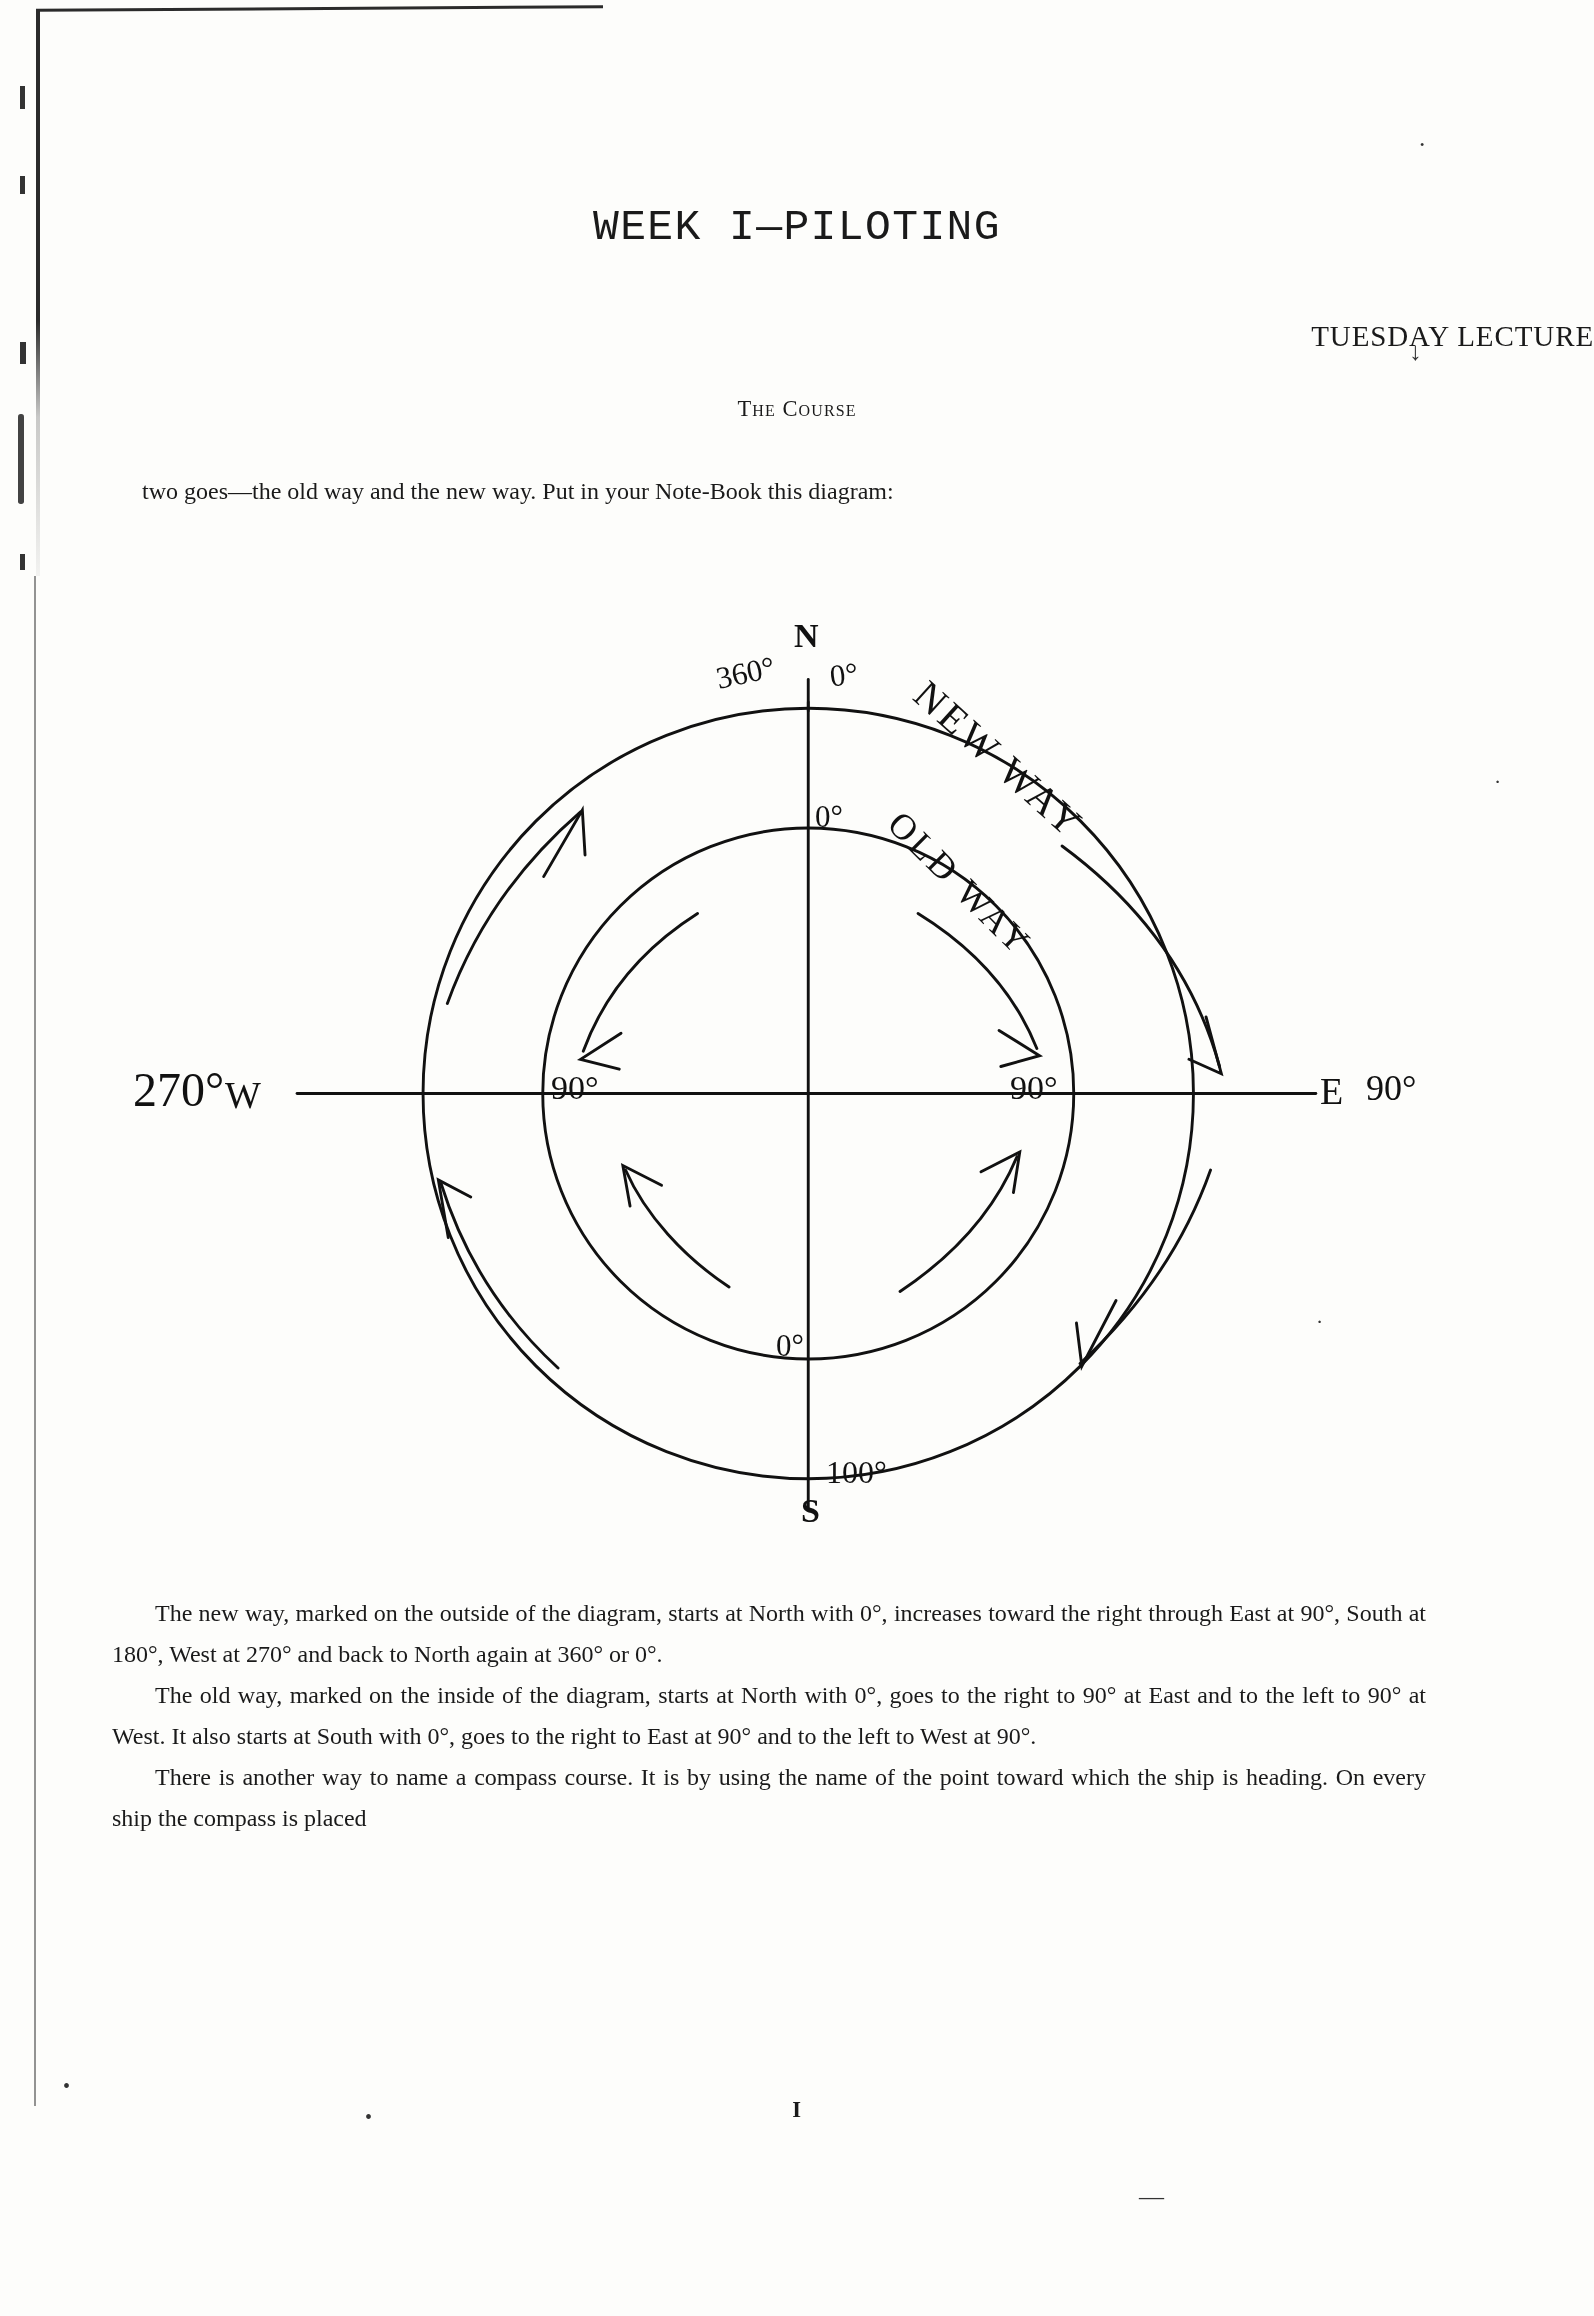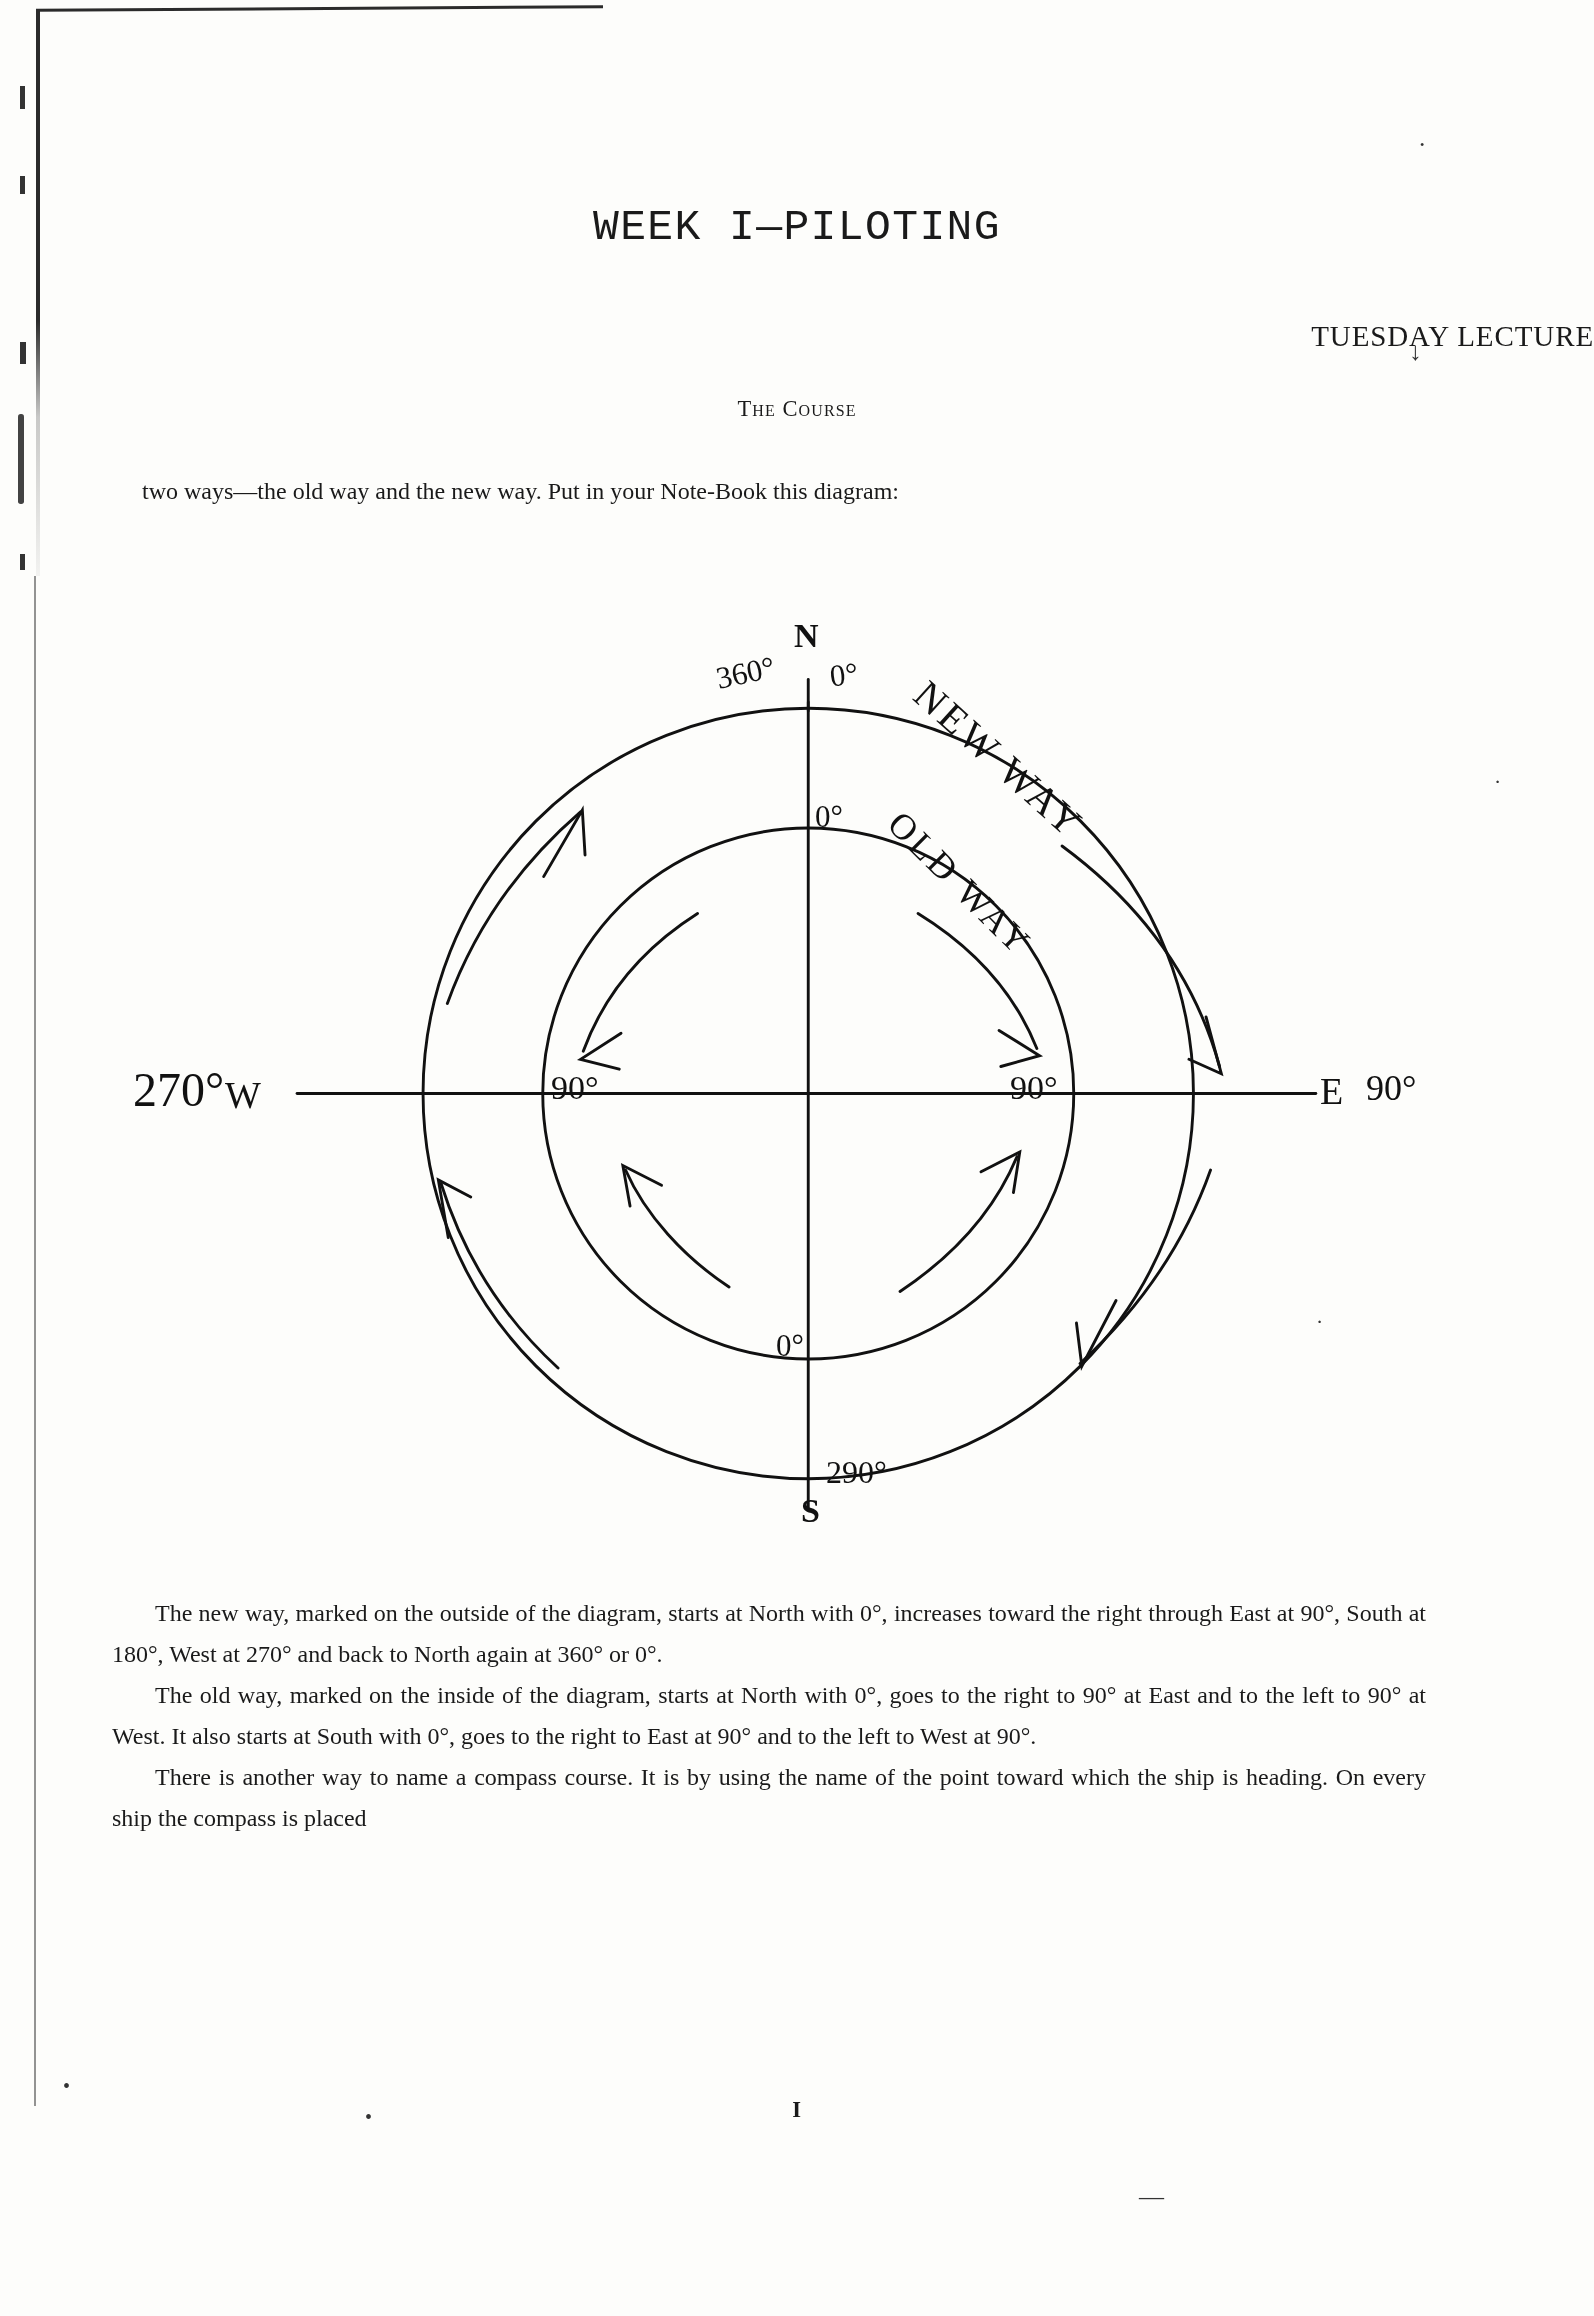--- a/index.html
+++ b/index.html
@@ -177,21 +177,21 @@
 <div class="scan-tick" style="left:20px; top:342px; width:6.3px; height:21.6px;"></div>
 <div class="scan-tick" style="left:20px; top:554px; width:5.4px; height:16px;"></div>
 
 <div class="content">
 
   <h1 class="title">WEEK I—PILOTING</h1>
   <div class="subtitle">TUESDAY LECTURE</div>
   <div class="section-head">The Course</div>
 
   <div class="para intro">
-    <span class="ln">two ways—the old way and the new way.   Put in your Note-Book this diagram:</span>
+    <span class="ln">two goes—the old way and the new way.   Put in your Note-Book this diagram:</span>
   </div>
 
   <div class="diagram">
     <svg width="1594" height="1008" viewBox="0 0 1771 1120" xmlns="http://www.w3.org/2000/svg">
       <g fill="none" stroke="#111" stroke-linecap="round">
 
         <circle cx="898" cy="575" r="428" stroke-width="3.2"></circle>
 
         <circle cx="898" cy="575" r="295" stroke-width="3.2"></circle>
 
@@ -246,21 +246,21 @@
     <div class="dlabel" style="left:551px; top:493px; font-size:34px;">90°</div>
 
     <div class="dlabel" style="left:1010px; top:493px; font-size:34px;">90°</div>
 
     <div class="dlabel" style="left:1320px; top:493px; font-size:38px;">E</div>
 
     <div class="dlabel" style="left:1366px; top:491px; font-size:36px;">90°</div>
 
     <div class="dlabel" style="left:776px; top:752px; font-size:31px;">0°</div>
 
-    <div class="dlabel" style="left:826px; top:878px; font-size:32px;">290°</div>
+    <div class="dlabel" style="left:826px; top:878px; font-size:32px;">100°</div>
 
     <div class="dlabel" style="left:801px; top:916px; font-size:34px; font-weight:bold;">S</div>
   </div>
 
   <div class="body-text">
     <p><span class="ind"></span><span>The new way, marked on the outside of the diagram, starts at North with 0°, increases toward the right through East at 90°, South at 180°, West at 270° and back to North again at 360° or 0°.</span></p>
     <p><span class="ind"></span><span>The old way, marked on the inside of the diagram, starts at North with 0°, goes to the right to 90° at East and to the left to 90° at West.  It also starts at South with 0°, goes to the right to East at 90° and to the left to West at 90°.</span></p>
     <p><span class="ind"></span><span>There is another way to name a compass course.  It is by using the name of the point toward which the ship is heading.   On every ship the compass is placed</span></p>
   </div>
 

